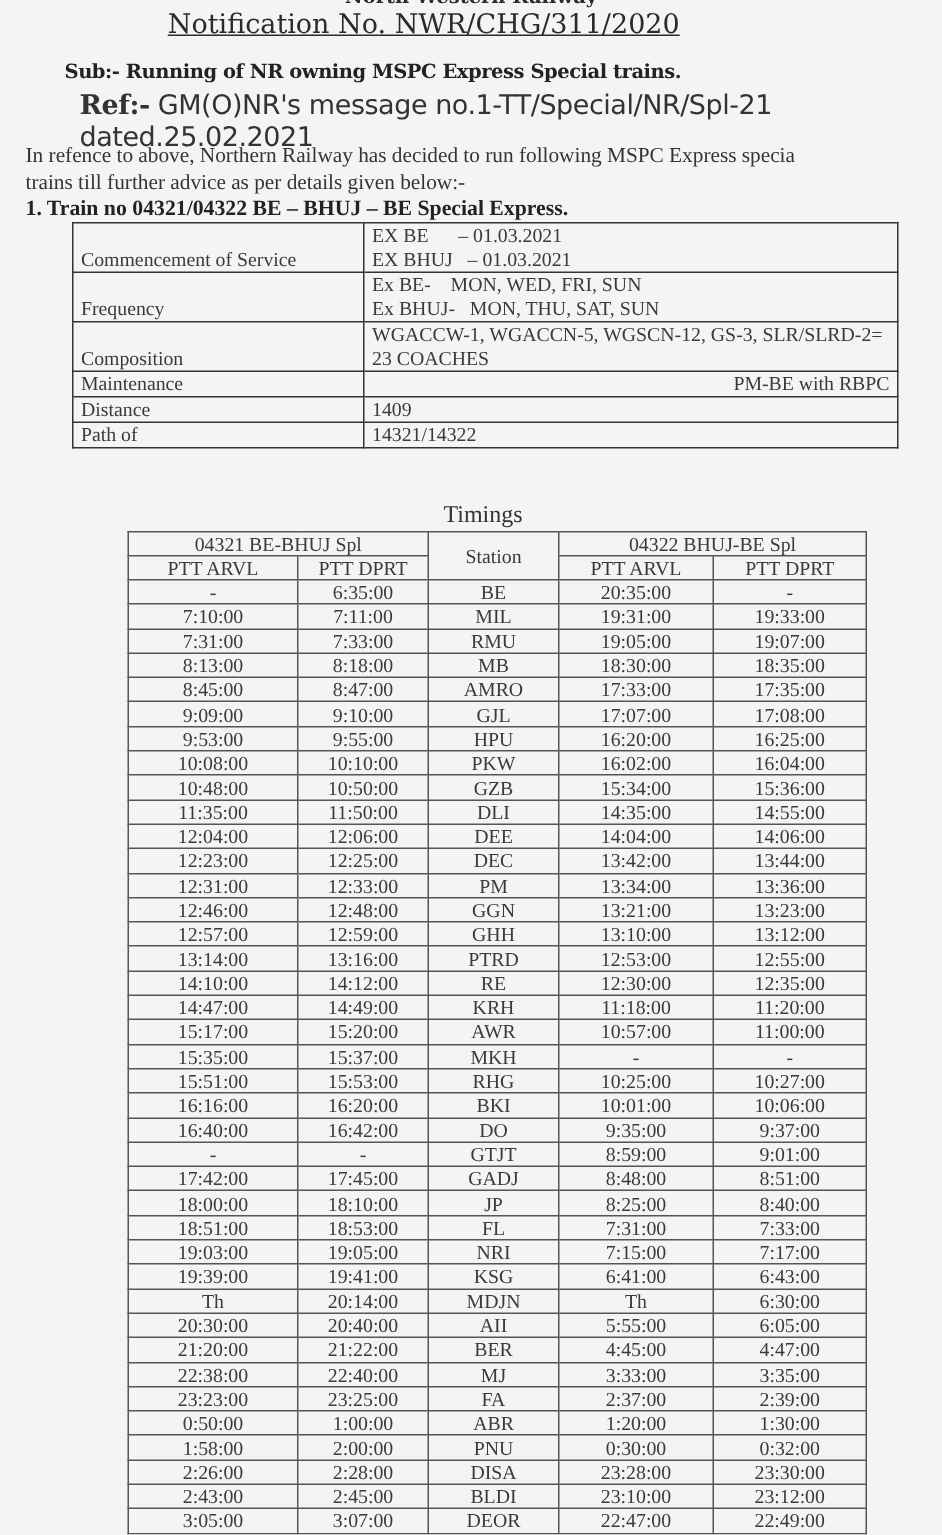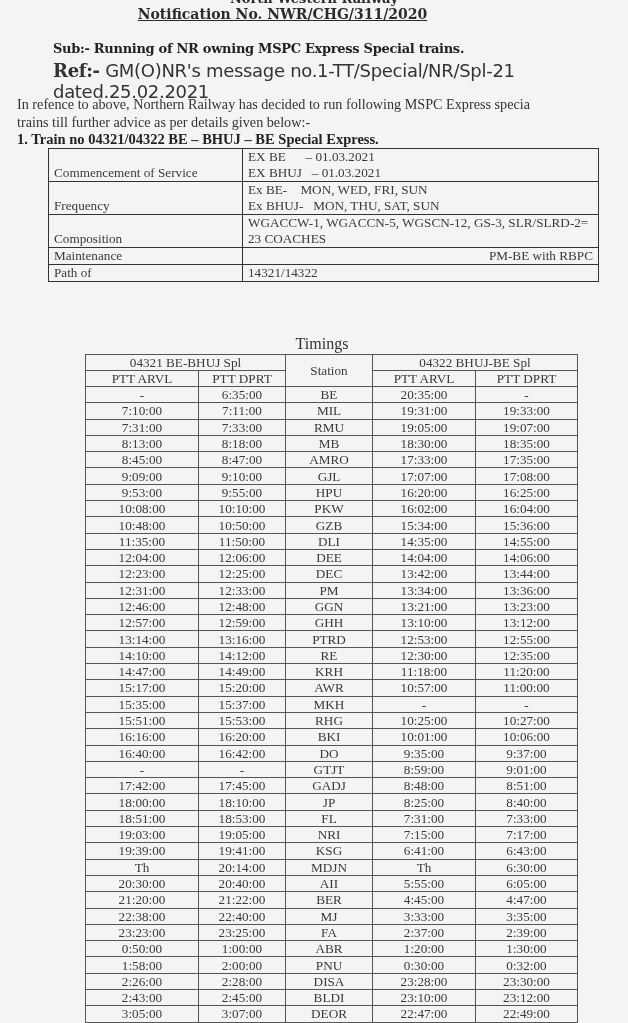--- a/index.html
+++ b/index.html
@@ -10,25 +10,25 @@
     font-family: "Liberation Serif", "DejaVu Serif", serif;
     position: relative;
   }
   .abs { position: absolute; }
   .hdr-cut {
     left: 0; width: 628px; top: -9px; text-align: center;
     font-family: "DejaVu Serif", serif; font-weight: bold; font-size: 13px; color: #2b2b2b;
   }
   .notif {
     left: 0; width: 565px; top: 6px; text-align: center;
-    font-family: "DejaVu Serif", serif; font-weight: bold; font-size: 14px;
+    font-family: "DejaVu Serif", serif; font-weight: normal; font-size: 18px;
     color: #2b2b2b;
   }
   .notif span { text-decoration: underline; }
-  .sub { left: 53px; top: 41px; font-family: "DejaVu Serif", serif; font-weight: bold; font-size: 13px; color: #222; letter-spacing: -0.3px; }
+  .sub { left: 43px; top: 41px; font-family: "DejaVu Serif", serif; font-weight: bold; font-size: 13px; color: #222; letter-spacing: -0.3px; }
   .ref { left: 53px; top: 60px; font-family: "DejaVu Sans", sans-serif; font-size: 18px; color: #333; letter-spacing: -0.3px; }
   .ref b { font-family: "DejaVu Serif", serif; }
   .para { left: 17px; top: 95px; width: 620px; font-size: 14.2px; color: #333; line-height: 18px; white-space: nowrap; }
   .train-title { left: 17px; top: 131px; font-weight: bold; font-size: 14.5px; color: #222; text-align: right; }
 
   table { border-collapse: collapse; }
   .info { left: 48px; top: 148px; width: 551px; font-size: 13.2px; color: #3a3a3a; }
   .info td { border: 1.3px solid #333; padding: 0 5px; vertical-align: bottom; line-height: 16px; }
   .info td.k { width: 183px; }
   .info td.v { line-height: 16px; }
@@ -82,20 +82,26 @@
         <td class="k">Composition</td>
         <td class="v">
           <div style="white-space: pre;">WGACCW-1, WGACCN-5, WGSCN-12, GS-3, SLR/SLRD-2=</div>
           <div style="white-space: pre;">23 COACHES</div>
         </td>
       </tr>
       <tr style="height: 16px;">
         <td class="k">Maintenance</td>
         <td class="v">
           <div style="white-space: pre; text-align: right;">PM-BE with RBPC</div>
+        </td>
+      </tr>
+      <tr style="height: 16px;">
+        <td class="k">Distance</td>
+        <td class="v">
+          <div style="white-space: pre;">1409</div>
         </td>
       </tr>
       <tr style="height: 17px;">
         <td class="k">Path of</td>
         <td class="v">
           <div style="white-space: pre;">14321/14322</div>
         </td>
       </tr>
     </tbody>
 </table>

